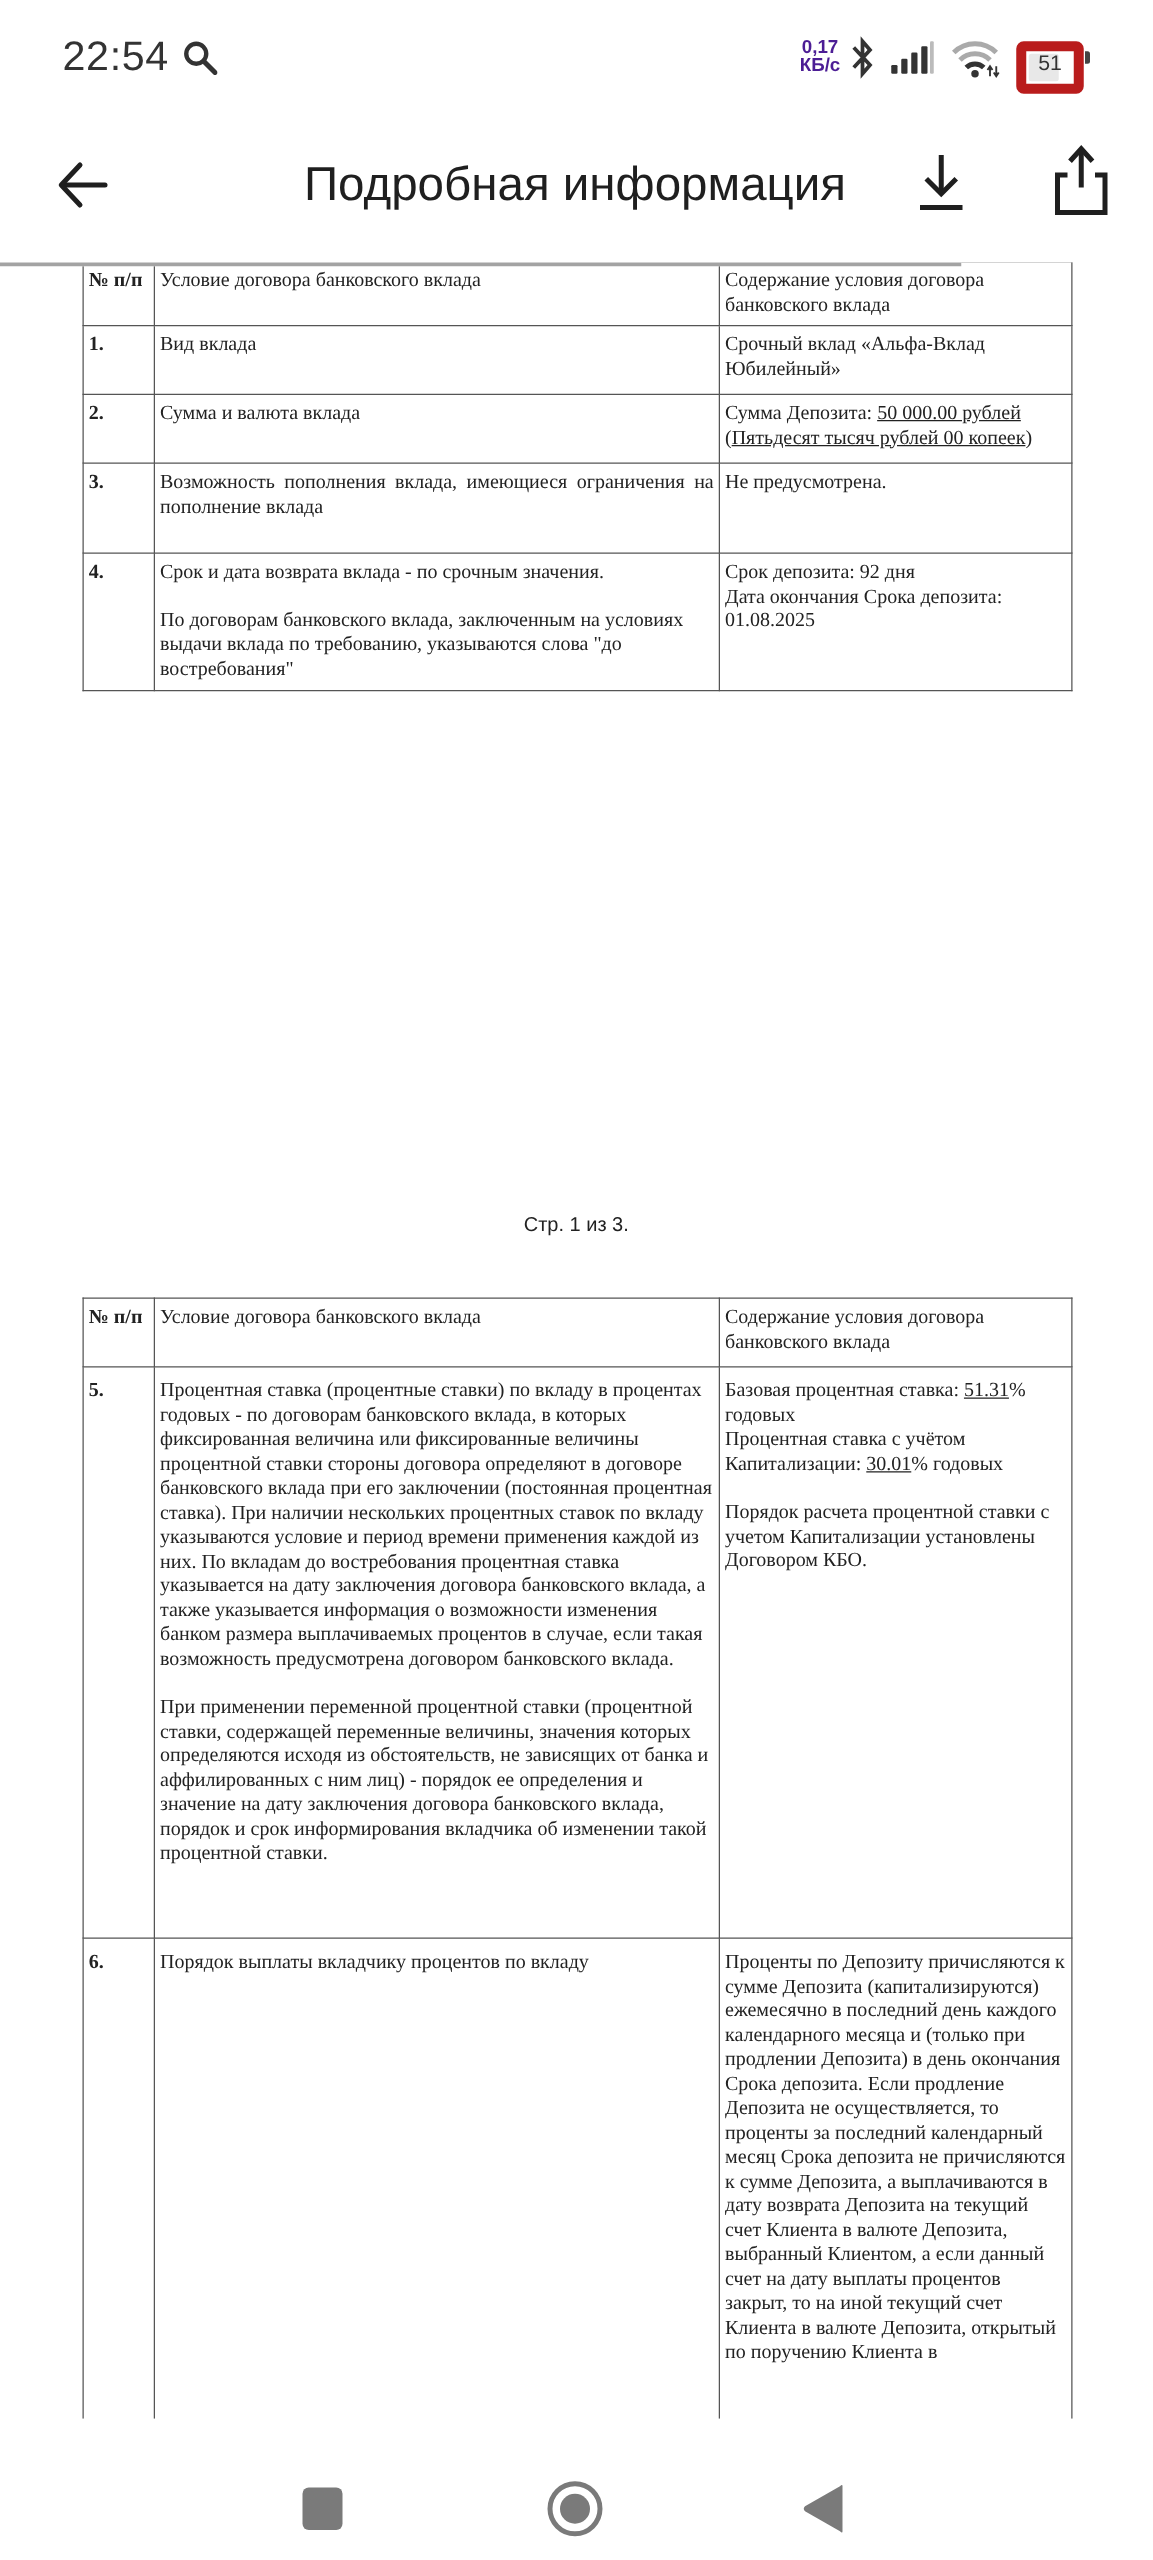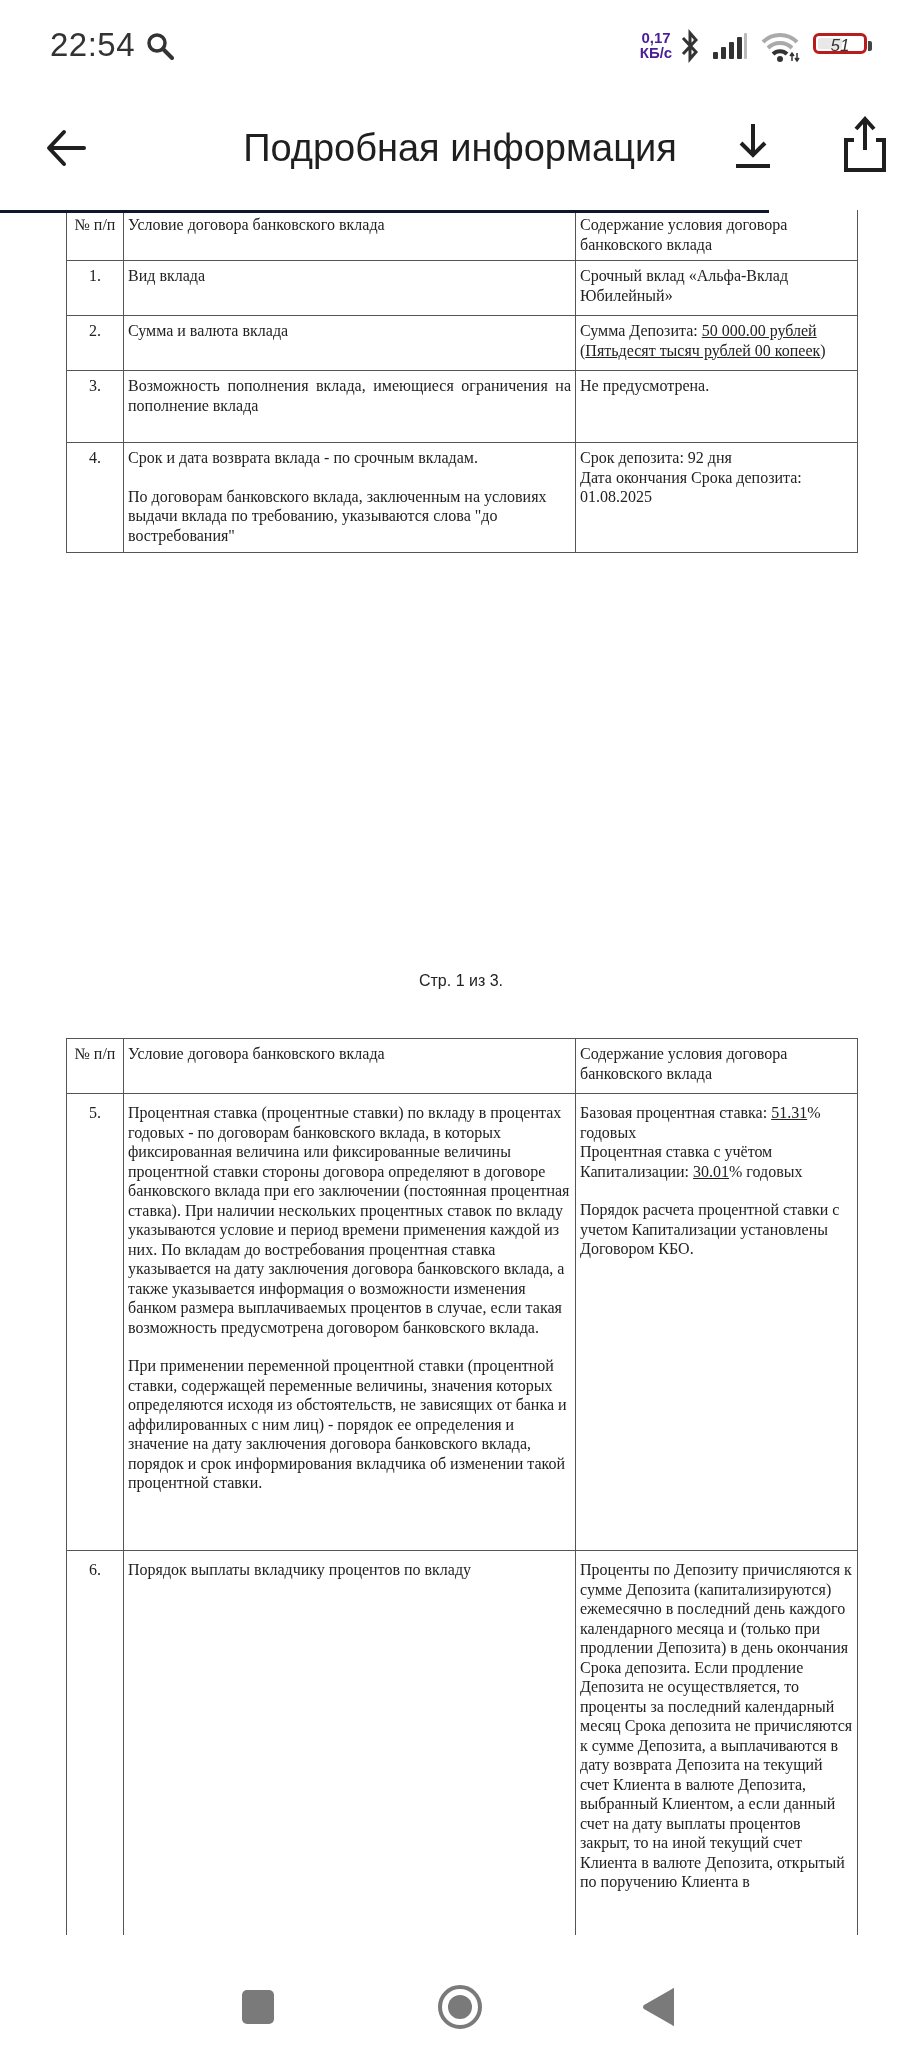--- a/index.html
+++ b/index.html
@@ -6,37 +6,37 @@
   body { width:922px; height:2048px; background:#ffffff; position:relative; overflow:hidden; font-family:"Liberation Sans", sans-serif; color:#1f1f1f; }
 
   
   .status-bar { position:absolute; left:0; top:0; width:922px; height:92px; }
   .sb-time { position:absolute; left:50px; top:26px; font-size:33px; color:#333; font-family:"Liberation Sans", sans-serif; letter-spacing:0.5px; }
   .sb-search { position:absolute; left:146px; top:32px; width:28px; height:28px; }
   .sb-speed { position:absolute; left:636px; top:30px; font-size:15px; line-height:15px; font-weight:bold; color:#4c1d95; text-align:center; width:40px; }
   .sb-bt { position:absolute; left:680px; top:28px; width:20px; height:36px; }
   .sb-signal { position:absolute; left:712px; top:32px; width:36px; height:28px; }
   .sb-wifi { position:absolute; left:760px; top:30px; width:40px; height:34px; }
-  .sb-battery { position:absolute; left:813px; top:33px; width:54px; height:21px; border:3px solid #b91c1c; border-radius:6px; box-sizing:border-box;font-style:italic; }
+  .sb-battery { position:absolute; left:813px; top:33px; width:54px; height:42px; border:8px solid #b91c1c; border-radius:6px; box-sizing:border-box; }
   .sb-battery-fill { position:absolute; left:2px; top:2px; bottom:2px; width:24px; background:#e8e8e8; border-radius:2px; }
   .sb-battery-text { position:absolute; left:0; right:0; top:0; bottom:0; text-align:center; font-size:17px; line-height:20px; color:#333; }
   .sb-battery-cap { position:absolute; left:868px; top:41px; width:4px; height:10px; background:#444; border-radius:0 2px 2px 0; }
 
   
-  .app-bar { position:absolute; left:0; top:92px; width:769px; height:118px; background:#fff; border-bottom:3px solid #0f172a; z-index:5; }
+  .app-bar { position:absolute; left:0; top:92px; width:769px; height:118px; background:#fff; border-bottom:3px solid #a3a3a3; z-index:5; }
   .ab-back { position:absolute; left:40px; top:30px; width:52px; height:52px; cursor:pointer; }
   .ab-title { position:absolute; left:240px; top:30px; width:440px; text-align:center; font-size:38px; color:#1f1f1f; line-height:52px; }
   .ab-download { position:absolute; left:724px; top:26px; width:58px; height:58px; cursor:pointer; }
   .ab-share { position:absolute; left:836px; top:22px; width:58px; height:62px; cursor:pointer; }
 
   
   .doc { position:absolute; left:0; top:210px; width:922px; height:1725px; overflow:hidden; background:#fff; }
   .doc-table { position:absolute; left:66px; border-collapse:collapse; font-family:"Liberation Serif", serif; font-size:16px; line-height:19.5px; color:#222; }
   .doc-table td { border:1.5px solid #555; vertical-align:top; padding:5px 4px 6px 4px; }
-  .col-num { width:48px; text-align:center; padding-left:2px; padding-right:2px; }
+  .col-num { width:48px; padding-left:2px; padding-right:2px;font-weight:bold; }
   .col-cond { width:443px; }
   .col-content { width:273px; }
   .u { text-decoration:underline; }
   .para-gap { height:19px; }
   .justify { text-align:justify;margin-top:19px; }
 
   .table1 { top:-1px; }
   .table2 { top:828px; }
 
   .page-footer { position:absolute; left:0; width:922px; top:762px; text-align:center; font-family:Liberation Sans, sans-serif; font-size:16px; color:#222; }
@@ -122,21 +122,21 @@
       <td class="col-content"><span>Сумма Депозита: </span><span class="u">50 000.00 рублей</span><span> (</span><span class="u">Пятьдесят тысяч рублей 00 копеек</span><span>)</span></td>
     </tr>
     <tr style="height:72px;">
       <td class="col-num">3.</td>
       <td class="col-cond justify">Возможность пополнения вклада, имеющиеся ограничения на пополнение вклада</td>
       <td class="col-content">Не предусмотрена.</td>
     </tr>
     <tr style="height:110px;">
       <td class="col-num">4.</td>
       <td class="col-cond">
-        <div>Срок и дата возврата вклада - по срочным вкладам.</div>
+        <div>Срок и дата возврата вклада - по срочным значения.</div>
         <div class="para-gap"></div>
         <div>По договорам банковского вклада, заключенным на условиях выдачи вклада по требованию, указываются слова "до востребования"</div>
       </td>
       <td class="col-content">
         <div>Срок депозита: 92 дня</div>
         <div>Дата окончания Срока депозита:</div>
         <div>01.08.2025</div>
       </td>
     </tr>
   </tbody>

